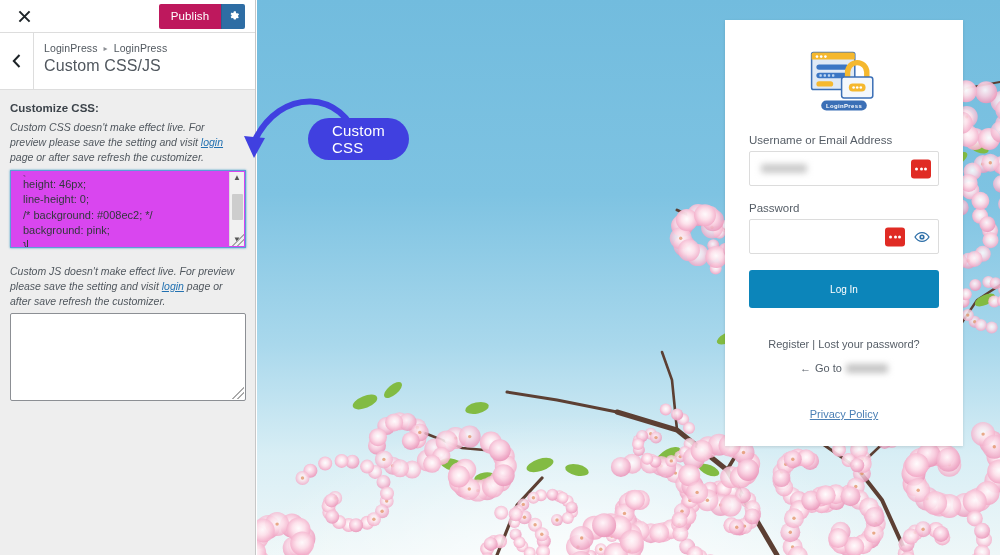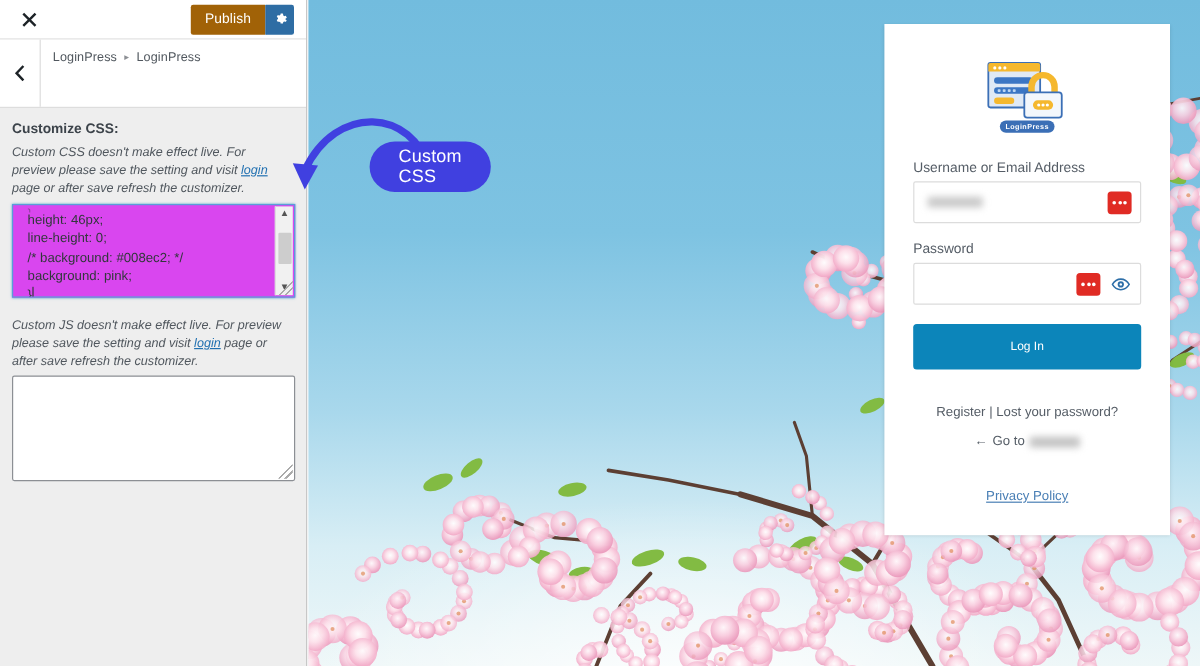--- a/index.html
+++ b/index.html
@@ -27,21 +27,21 @@
     padding: 0 0 0 8px;
   }
   .cz-close {
     width: 32px; height: 32px;
     display: flex; align-items: center; justify-content: center;
     color: #3c434a; font-size: 15px; line-height: 1; cursor: pointer;
   }
   .cz-close svg { display:block; }
   .publish-wrap { display: flex; align-items: center; height: 33px; padding-right: 10px; }
   .publish-btn {
-    background: #a16207; color: #fff;
+    background: #be185d; color: #fff;
     height: 25px; min-width: 62px;
     display: flex; align-items: center; justify-content: center;
     font-size: 11.5px; border-radius: 2px 0 0 2px;
     padding: 4px 9px; cursor: pointer; letter-spacing: .1px;
   }
   .publish-gear {
     background: #2e6da4; color: #fff;
     height: 25px; width: 24px;
     display: flex; align-items: center; justify-content: center;
     border-left: 1px solid #2a6191; border-radius: 0 2px 2px 0; cursor: pointer;
@@ -883,21 +883,21 @@
           <circle cx="362.6" cy="527.4" r="12.0" fill="url(#pb)" opacity="0.91"></circle>
           <circle cx="358.8" cy="554.5" r="12.0" fill="url(#pb)" opacity="0.95"></circle>
           <circle cx="324.7" cy="538.0" r="12.0" fill="url(#pb2)" opacity="0.82"></circle>
           <circle cx="324.7" cy="538.0" r="1.7" fill="#e08a5a" opacity=".7"></circle>
           <circle cx="374.9" cy="541.8" r="12.0" fill="url(#pb)" opacity="0.86"></circle>
           <circle cx="337.9" cy="575.8" r="12.0" fill="url(#pb)" opacity="0.91"></circle>
           <circle cx="347.1" cy="525.2" r="12.0" fill="url(#pb2)" opacity="0.95"></circle>
         </g>
     </svg>
 
-    <div id="login-card" style="left:480px">
+    <div id="login-card" style="left:468px">
 
       <div class="logo-wrap">
         <svg class="lp-logo" viewBox="0 0 120 104">
           <rect x="6" y="4" width="72" height="62" rx="3" fill="#dfe9f5" stroke="#3b6fb6" stroke-width="2.5"></rect>
           <path d="M6 7a3 3 0 0 1 3-3h66a3 3 0 0 1 3 3v9H6z" fill="#f5b82e"></path>
           <circle cx="15" cy="11" r="2.2" fill="#fff"></circle>
           <circle cx="22" cy="11" r="2.2" fill="#fff"></circle>
           <circle cx="29" cy="11" r="2.2" fill="#fff"></circle>
           <rect x="14" y="24" width="54" height="9" rx="4.5" fill="#3b76c4"></rect>
           <rect x="14" y="38" width="54" height="9" rx="4.5" fill="#3b76c4"></rect>
@@ -988,20 +988,21 @@
         <svg width="9" height="14" viewBox="0 0 9 14">
           <path d="M7.5 1 L1.8 7 L7.5 13" fill="none" stroke="#1d2327" stroke-width="2"></path>
         </svg>
       </div>
       <div class="cz-titles">
         <div class="cz-crumb">
           <span>LoginPress</span>
           <span class="sep">▸</span>
           <span>LoginPress</span>
         </div>
+        <div class="cz-title">Custom CSS/JS</div>
       </div>
     </div>
 
     <div class="cz-body">
 
       <div class="fld-label">Customize CSS:</div>
       <div class="fld-desc">
         <span>Custom CSS doesn't make effect live. For preview please save the setting and visit </span><a href="#">login</a><span> page or after save refresh the customizer.</span>
       </div>
 

